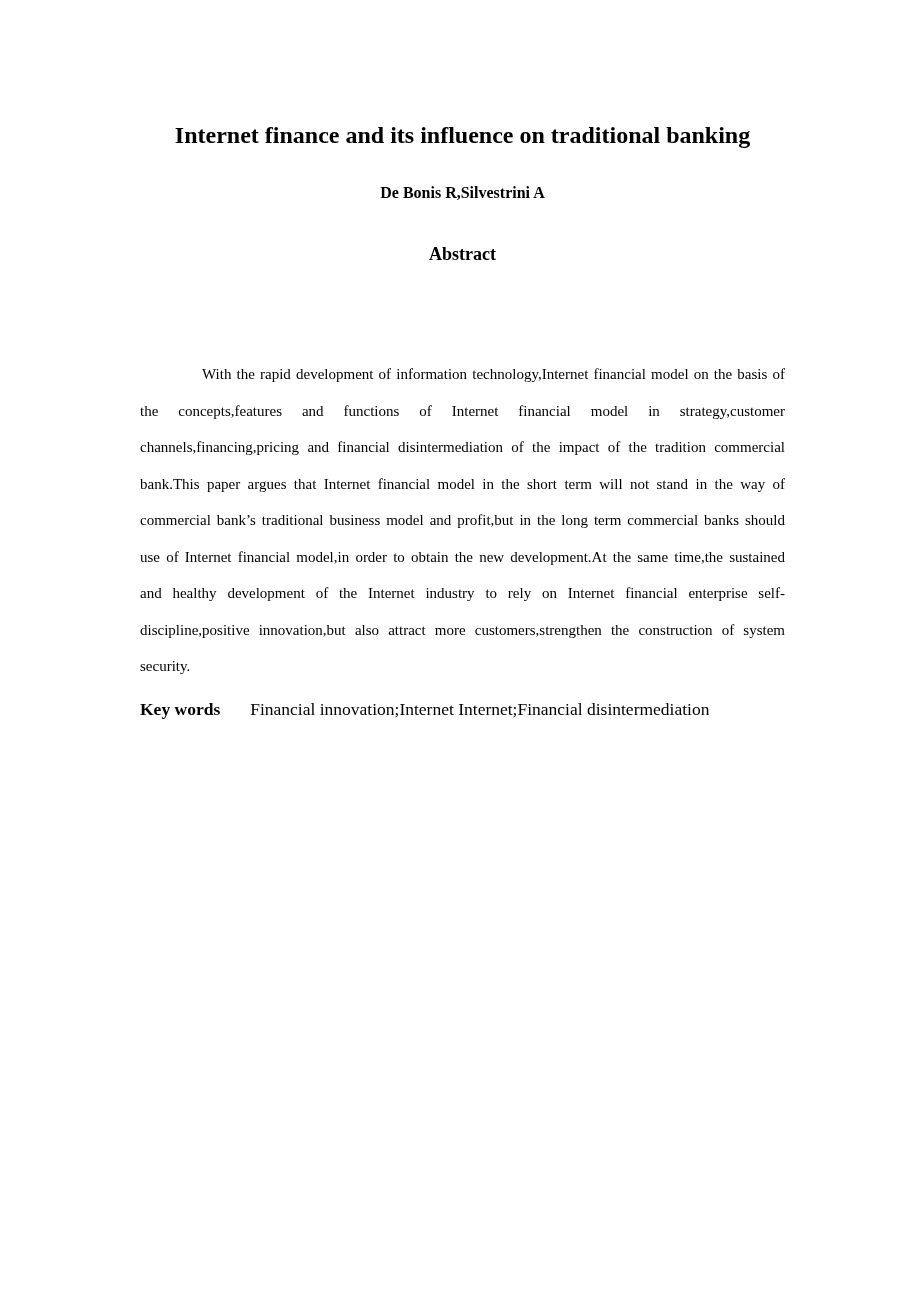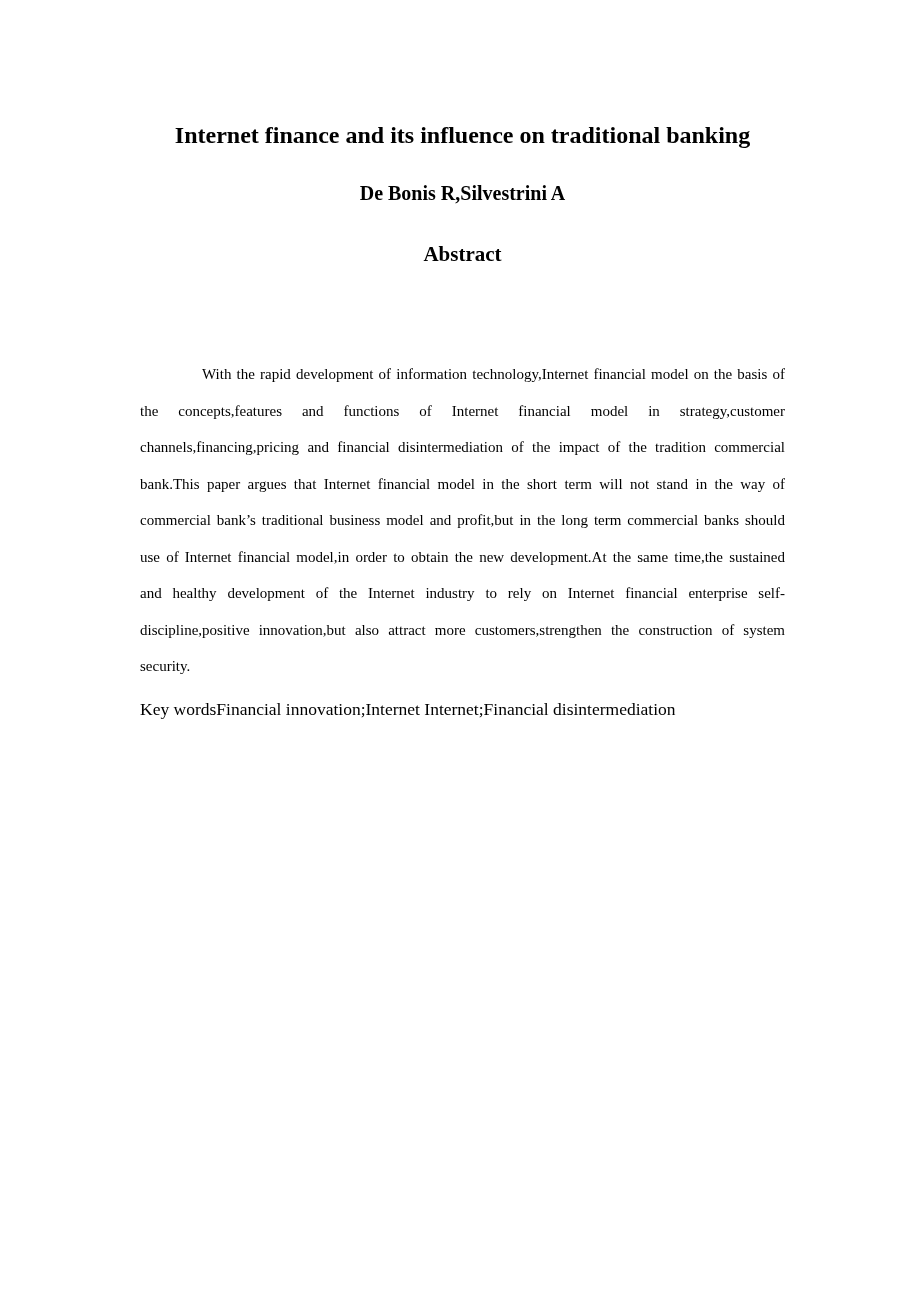--- a/index.html
+++ b/index.html
@@ -19,49 +19,50 @@
     overflow: hidden;
   }
   .doc-title {
     font-size: 24px;
     font-weight: bold;
     text-align: center;
     line-height: 49px;
     margin: 0;
   }
   .doc-authors {
-    font-size: 20px;
+    font-size: 16px;
     font-weight: bold;
     text-align: center;
     line-height: 30px;
     margin: 18px 0 0 0;
   }
   .abstract-heading {
-    font-size: 21px;
+    font-size: 18px;
     font-weight: bold;
     text-align: center;
     line-height: 30px;
     margin: 31px 0 0 0;
   }
   .abstract-paragraph {
     margin: 87px 0 0 0;
     font-size: 15px;
     line-height: 36.5px;
     text-align: justify;
     text-indent: 62px;
     word-spacing: 1px;
   }
   .keywords-line {
     margin: 6px 0 0 0;
     font-size: 17.5px;
     line-height: 36.5px;
     text-align: left;
   }
   .keywords-label {
-    font-weight: normal;
+    font-weight: bold;
+    margin-right: 30px;
   }
 </style>
 </head>
 <body>
 
 <div class="page">
 
   <h1 class="doc-title">Internet finance and its influence on traditional banking</h1>
 
   <p class="doc-authors">De Bonis R,Silvestrini A</p>

